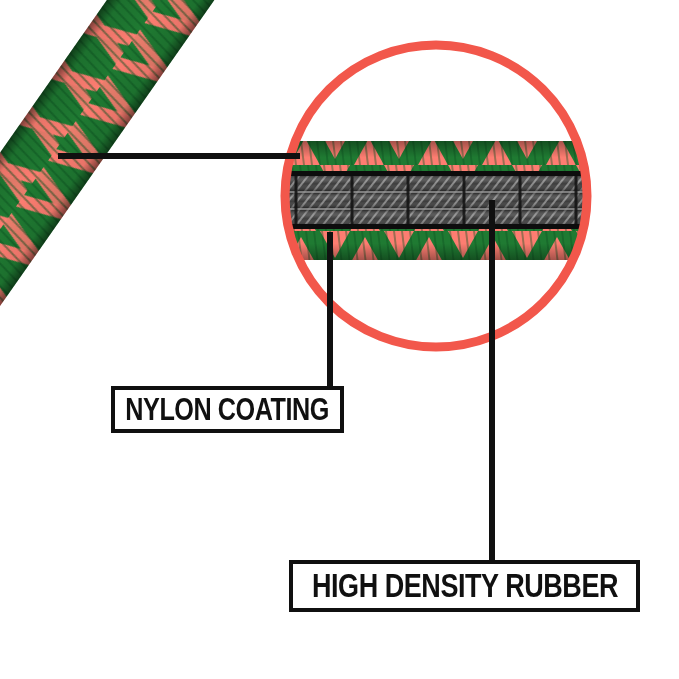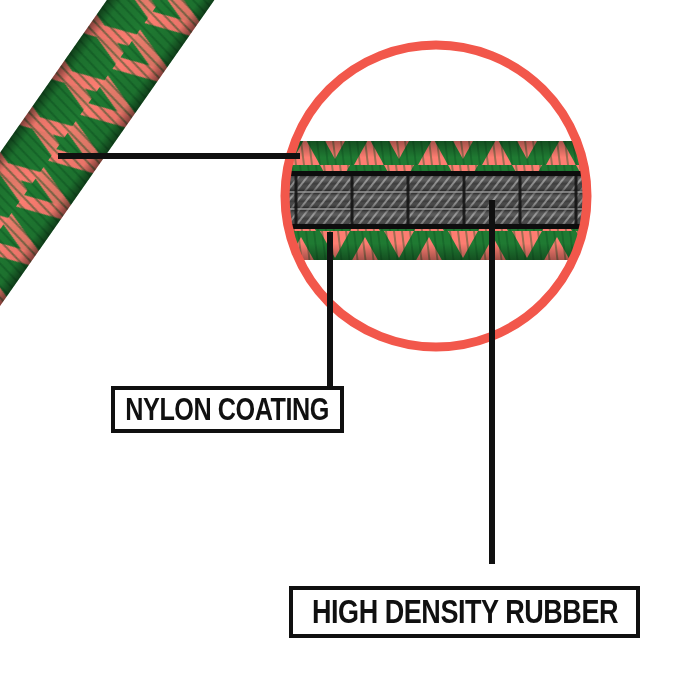--- a/index.html
+++ b/index.html
@@ -20,21 +20,21 @@
   .label-box{
     position:absolute;background:#fff;border:4px solid var(--line-black);
     display:flex;align-items:center;justify-content:center;box-sizing:border-box;
   }
   .label-box span{
     display:inline-block;font-weight:700;color:var(--line-black);
     transform:scale(0.9,1.12);letter-spacing:-0.5px;white-space:nowrap;
   }
   .box-nylon{left:111px;top:386px;width:233px;height:47px;}
   .box-nylon span{font-size:28px;}
-  .box-rubber{left:289px;top:560px;width:351px;height:52px;margin-top:26px;}
+  .box-rubber{left:289px;top:560px;width:351px;height:52px;}
   .box-rubber span{font-size:30px;}
 </style>
 </head>
 <body>
 
 <div class="stage">
 
   <svg width="679" height="679" viewBox="0 0 679 679">
     <defs>
 

